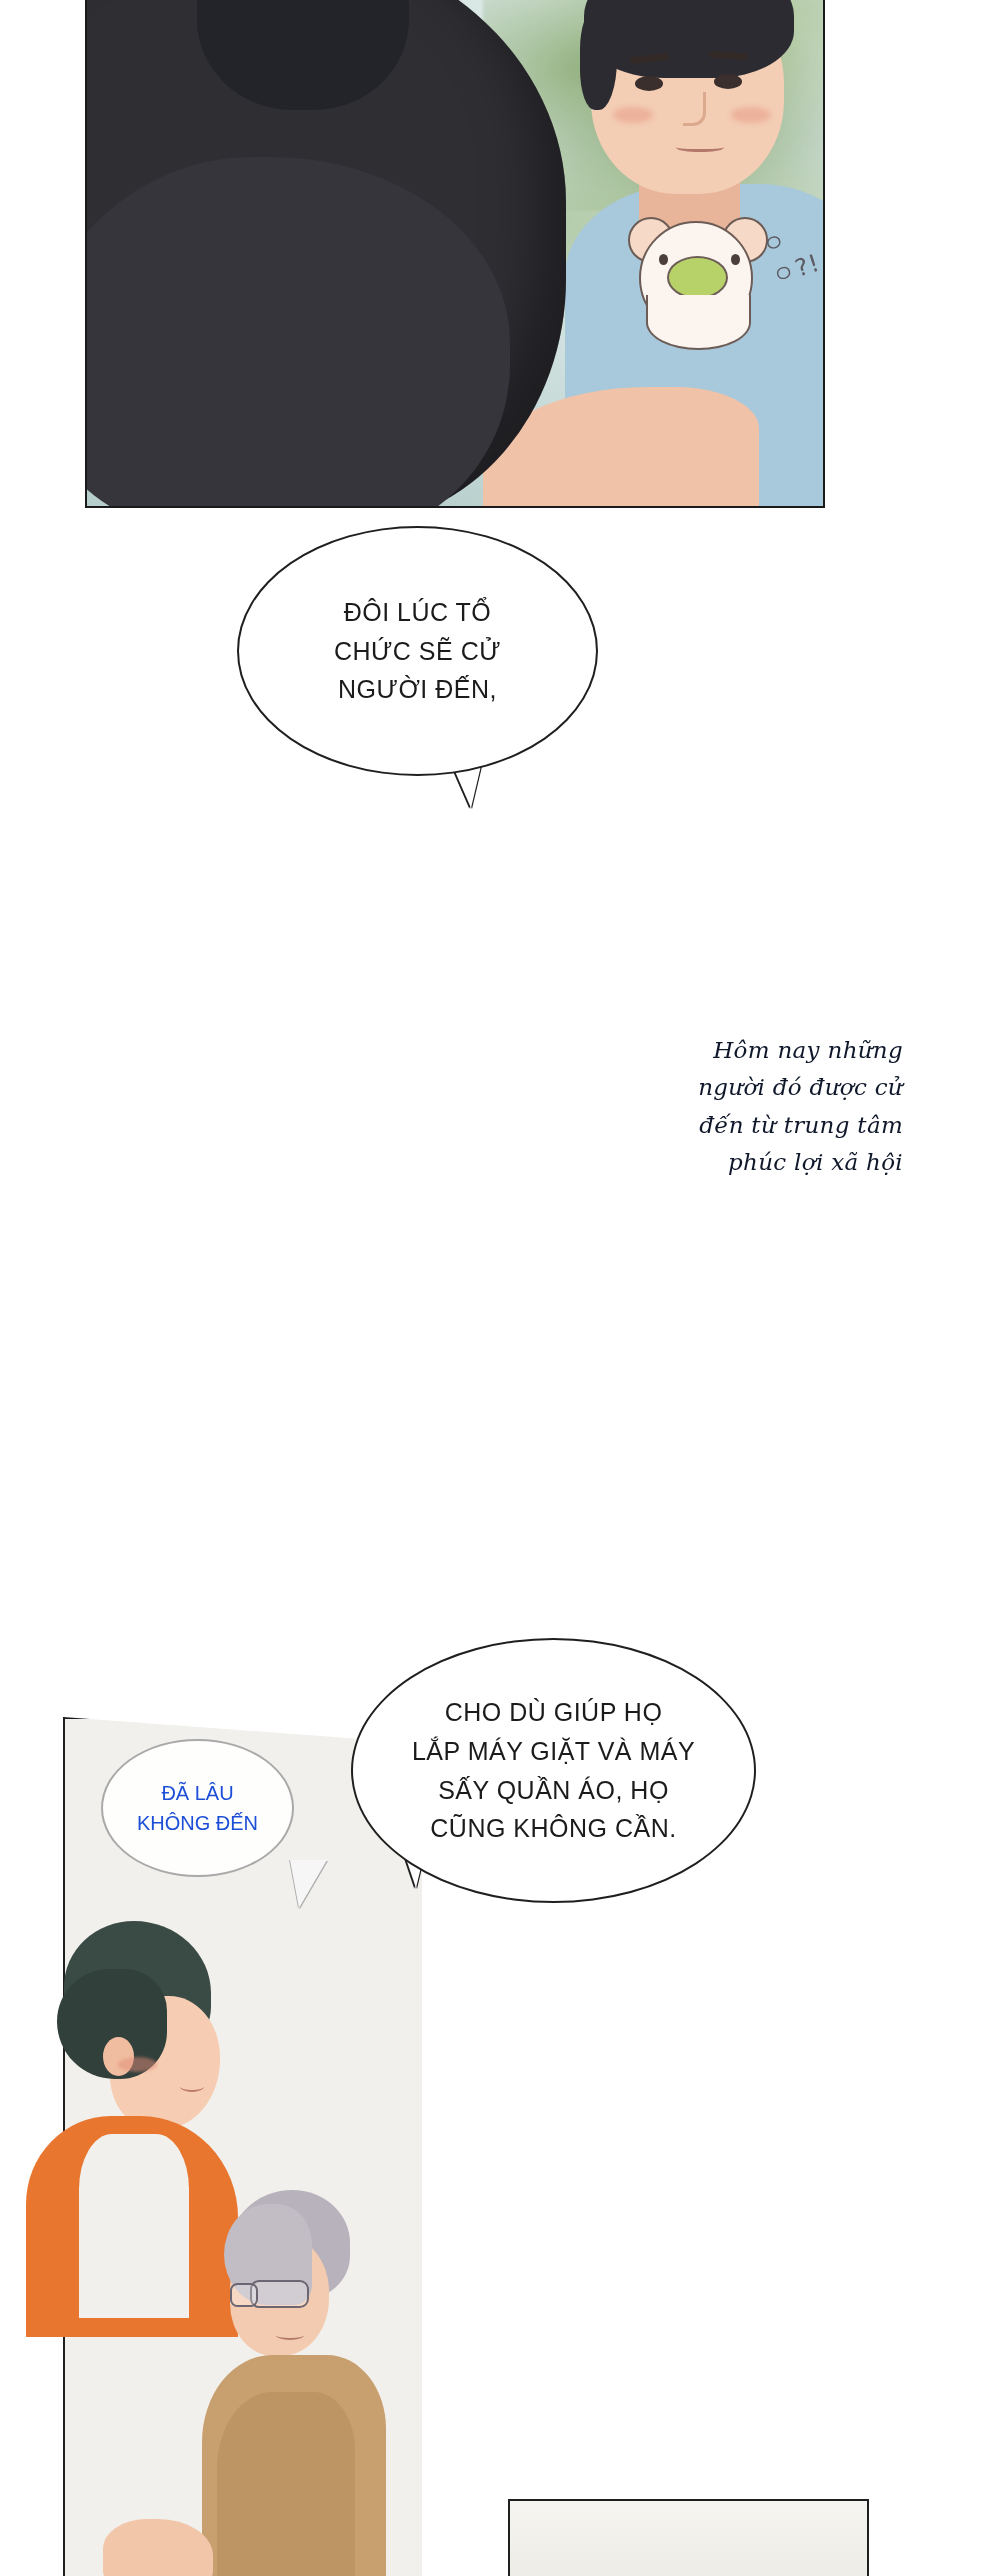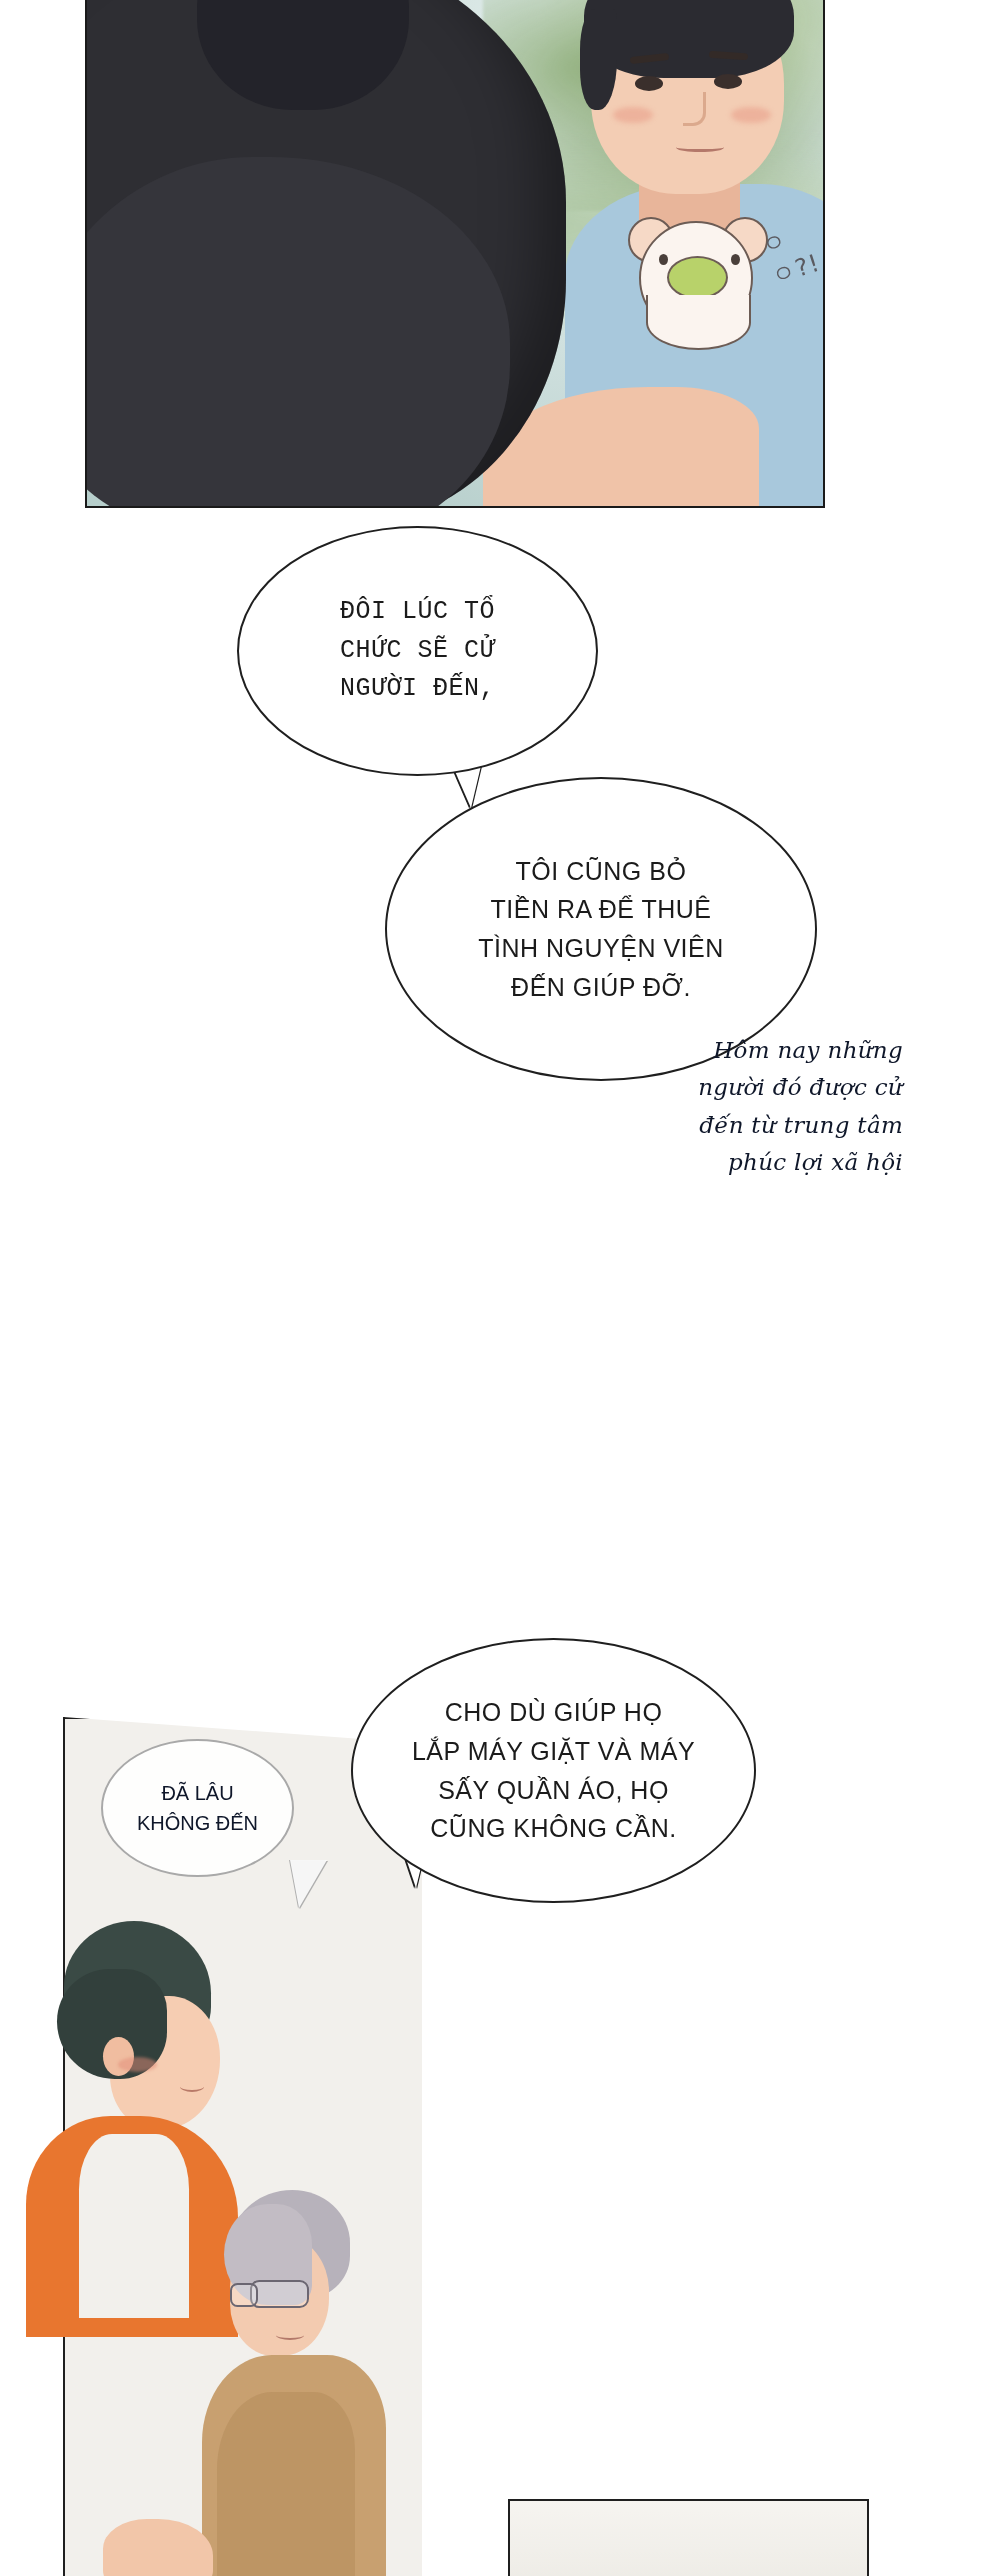--- a/index.html
+++ b/index.html
@@ -239,21 +239,20 @@
     font-family: "Liberation Sans", sans-serif;
     letter-spacing: 0.5px;
     line-height: 1.55;
   }
   .bubble .txt { padding: 0 24px; white-space: pre-line; }
 
   #bubble1 {
     left: 237px; top: 526px;
     width: 361px; height: 250px;
     font-size: 25px;
-    font-family: Liberation Mono, monospace;
   }
   #bubble2 {
     left: 385px; top: 777px;
     width: 432px; height: 304px;
     font-size: 25px;
   }
   #bubble3 {
     left: 351px; top: 1638px;
     width: 405px; height: 265px;
     font-size: 25px;
@@ -325,21 +324,21 @@
     position: absolute;
     left: 101px; top: 1739px;
     width: 193px; height: 138px;
     border: 2.8px solid #a9a9a9;
     background: rgba(255,255,255,.9);
     border-radius: 50%;
     display: flex;
     align-items: center;
     justify-content: center;
     text-align: center;
-    color: #0f172a;
+    color: #1d4ed8;
     font-size: 20px;
     line-height: 1.5;
     white-space: pre-line;
     box-sizing: border-box;
   }
   #tail4 {
     position: absolute;
     left: 290px; top: 1860px;
     width: 0; height: 0;
     border-left: 9.2px solid transparent;
@@ -531,26 +530,20 @@
     <div class="p1-head-dark"></div>
   </div>
 
   <div class="tail" id="tail1"></div>
   <div class="bubble" id="bubble1">
     <span class="txt">ĐÔI LÚC TỔ
 CHỨC SẼ CỬ
 NGƯỜI ĐẾN,</span>
   </div>
 
-  <div class="bubble" id="bubble2">
-    <span class="txt">TÔI CŨNG BỎ
-TIỀN RA ĐỂ THUÊ
-TÌNH NGUYỆN VIÊN
-ĐẾN GIÚP ĐỠ.</span>
-  </div>
 
   <div class="handwriting">Hôm nay những
 người đó được cử
 đến từ trung tâm
 phúc lợi xã hội</div>
 
   <div class="panel-bottom">
     <div class="pb-wall"></div>
     <div class="frame"></div>
   </div>

